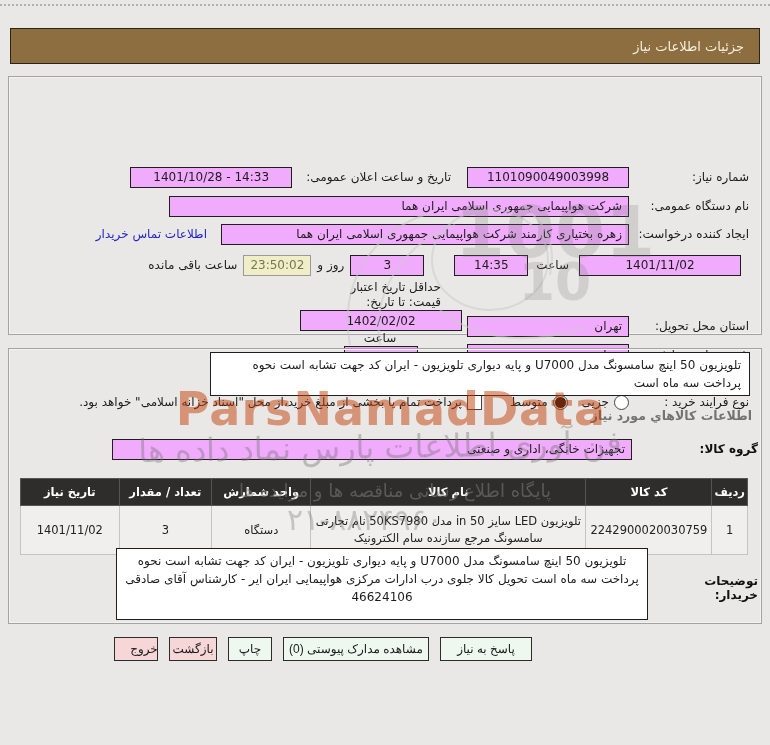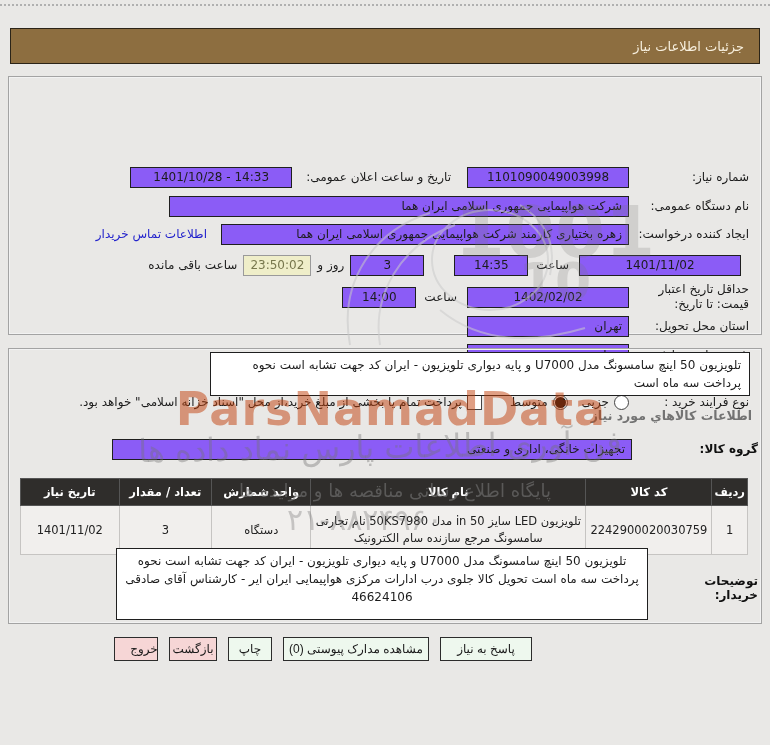--- a/index.html
+++ b/index.html
@@ -7,21 +7,21 @@
   #page{position:relative;width:770px;height:745px;background:#e9e8e6;direction:rtl;overflow:hidden;font-size:12px;color:#1c1c1c;}
   .dotline{position:absolute;top:4px;left:0;right:0;height:0;border-top:2px dotted #b0b0b0;}
   .titlebar{position:absolute;top:28px;left:10px;right:10px;height:36px;background:#8d6e40;border:1px solid #2b2418;box-sizing:border-box;display:flex;align-items:center;padding:0 15px;color:#f7efdd;font-size:13px;}
   .panel{position:absolute;left:8px;right:8px;border:1px solid #a3a3a3;box-shadow:inset 0 0 0 1px #f2f2f2;box-sizing:border-box;}
   #panel1{top:76px;height:259px;}
   #panel2{top:348px;height:276px;}
   .row{position:absolute;left:12px;right:12px;display:flex;align-items:center;direction:rtl;}
   .lbl{width:112px;flex:none;color:#1c1c1c;line-height:1.25;}
   .lbl.nw{white-space:nowrap;}
   .blbl{font-weight:bold;width:100px;flex:none;color:#111;}
-  .tb{background:#8b5cf6;border:1px solid #1f1f1f;height:21px;box-sizing:border-box;display:flex;align-items:center;padding:0 6px;flex:none;}
+  .tb{background:#f0abfc;border:1px solid #1f1f1f;height:21px;box-sizing:border-box;display:flex;align-items:center;padding:0 6px;flex:none;}
   .ctr{justify-content:center;direction:ltr;}
   .rt{justify-content:flex-start;}
   .timer{background:#efeec9;border:1px solid #9a9a9a;color:#77774d;}
   .link{color:#2323cc;cursor:pointer;white-space:nowrap;}
   .radio{width:15px;height:15px;border:1px solid #444;border-radius:50%;background:#fff;position:relative;flex:none;box-sizing:border-box;}
   .radio.sel::after{content:"";position:absolute;inset:1px;background:#0d0d0d;border-radius:50%;}
   .rlbl{margin-right:5px;white-space:nowrap;}
   .cb{width:13px;height:13px;border:1px solid #444;background:#fff;flex:none;}
   .bigbox{background:#fff;border:1px solid #1f1f1f;box-sizing:border-box;padding:3px 8px;line-height:1.5;}
   .heading{position:absolute;right:18px;font-weight:bold;color:#737373;font-size:12.5px;}
@@ -75,21 +75,21 @@
     <div class="row" style="top:171px;height:34px;">
       <span class="tb ctr" style="width:162px;margin-right:8px;">1401/11/02</span>
       <span class="lbl nw" style="width:auto;margin-right:10px;">ساعت</span>
       <span class="tb ctr" style="width:74px;margin-right:8px;">14:35</span>
       <span class="tb ctr" style="width:74px;margin-right:30px;">3</span>
       <span class="lbl nw" style="width:auto;margin-right:6px;">روز و</span>
       <span class="tb ctr timer" style="width:68px;margin-right:6px;">23:50:02</span>
       <span class="lbl nw" style="width:auto;margin-right:6px;">ساعت باقی مانده</span>
     </div>
 
-    <div class="row" style="top:203px;height:34px;">
+    <div class="row" style="top:203px;height:34px;flex-direction:column;">
       <span class="lbl">حداقل تاریخ اعتبار قیمت: تا تاریخ:</span>
       <span class="tb ctr" style="width:162px;margin-right:8px;">1402/02/02</span>
       <span class="lbl nw" style="width:auto;margin-right:10px;">ساعت</span>
       <span class="tb ctr" style="width:74px;margin-right:8px;">14:00</span>
     </div>
 
     <div class="row" style="top:238px;height:22px;">
       <span class="lbl nw">استان محل تحویل:</span>
       <span class="tb rt" style="width:162px;margin-right:8px;">تهران</span>
     </div>

